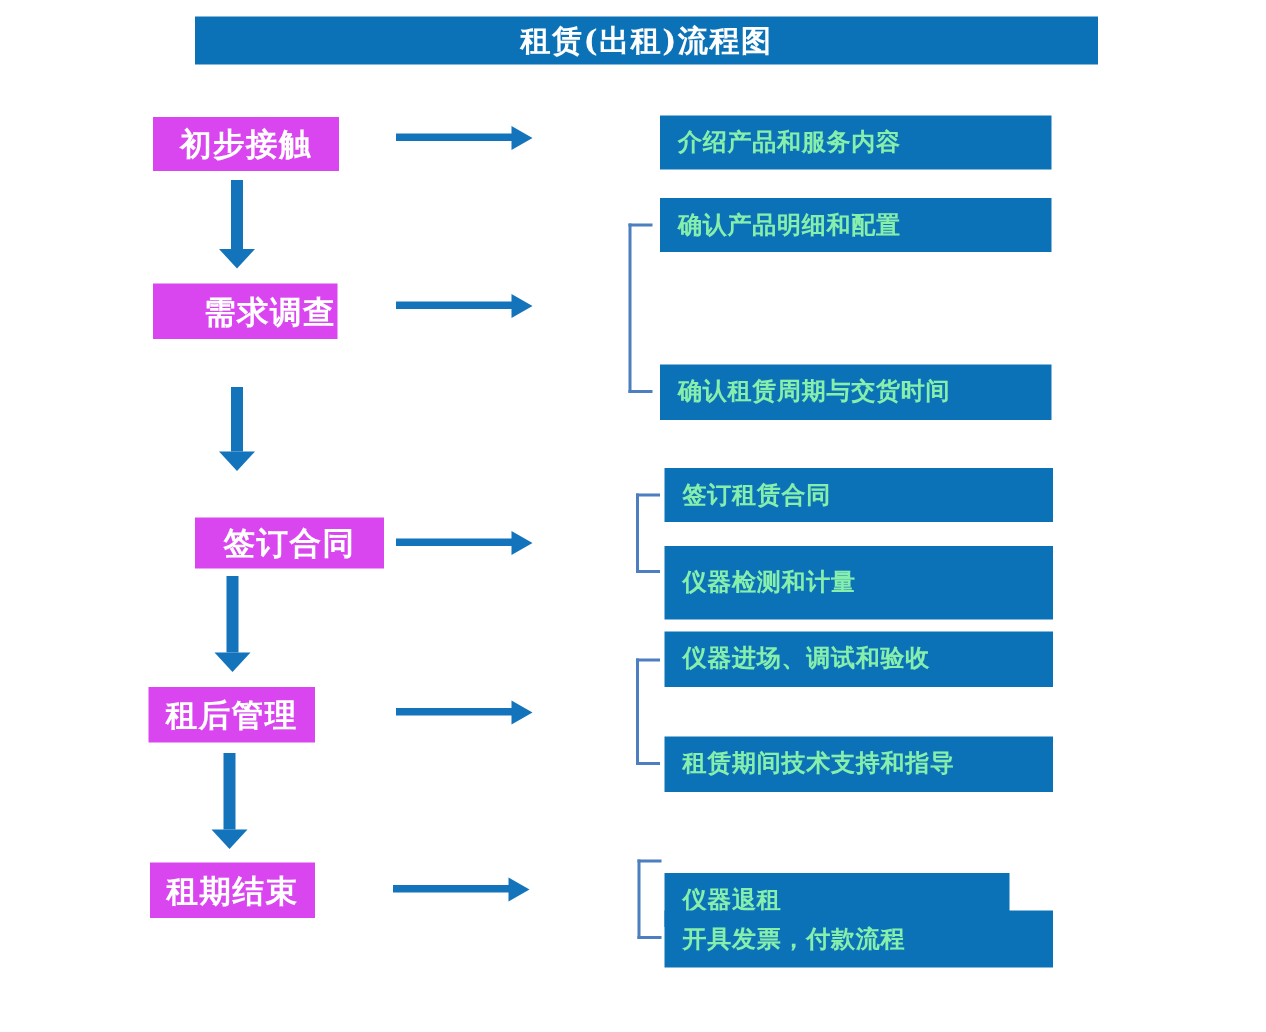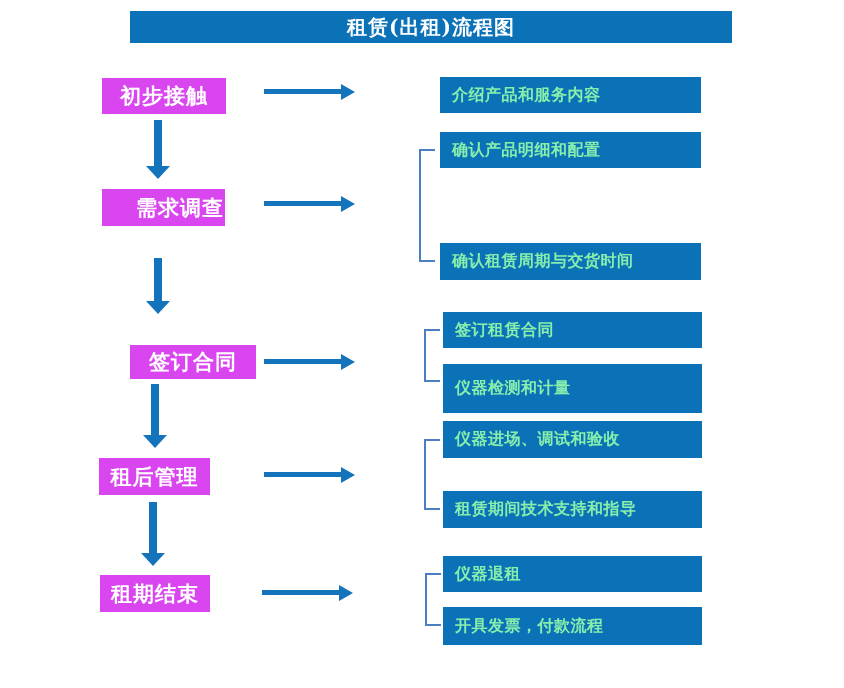--- a/index.html
+++ b/index.html
@@ -120,16 +120,16 @@
 
   <div class="detail-box" style="left:440px; top:132px; width:261px; height:36px;">确认产品明细和配置</div>
   <div class="detail-box" style="left:440px; top:243px; width:261px; height:37px;">确认租赁周期与交货时间</div>
 
   <div class="detail-box" style="left:443px; top:312px; width:259px; height:36px;">签订租赁合同</div>
   <div class="detail-box" style="left:443px; top:364px; width:259px; height:49px;">仪器检测和计量</div>
 
   <div class="detail-box" style="left:443px; top:421px; width:259px; height:37px;">仪器进场、调试和验收</div>
   <div class="detail-box" style="left:443px; top:491px; width:259px; height:37px;">租赁期间技术支持和指导</div>
 
-  <div class="detail-box" style="left:443px; top:556px; width:259px; height:36px;">仪器退租</div>
+  <div class="detail-box" style="left:443px; top:582px; width:230px; height:36px;">仪器退租</div>
   <div class="detail-box" style="left:443px; top:607px; width:259px; height:38px;">开具发票，付款流程</div>
 
 </div>
 
 </body></html>

